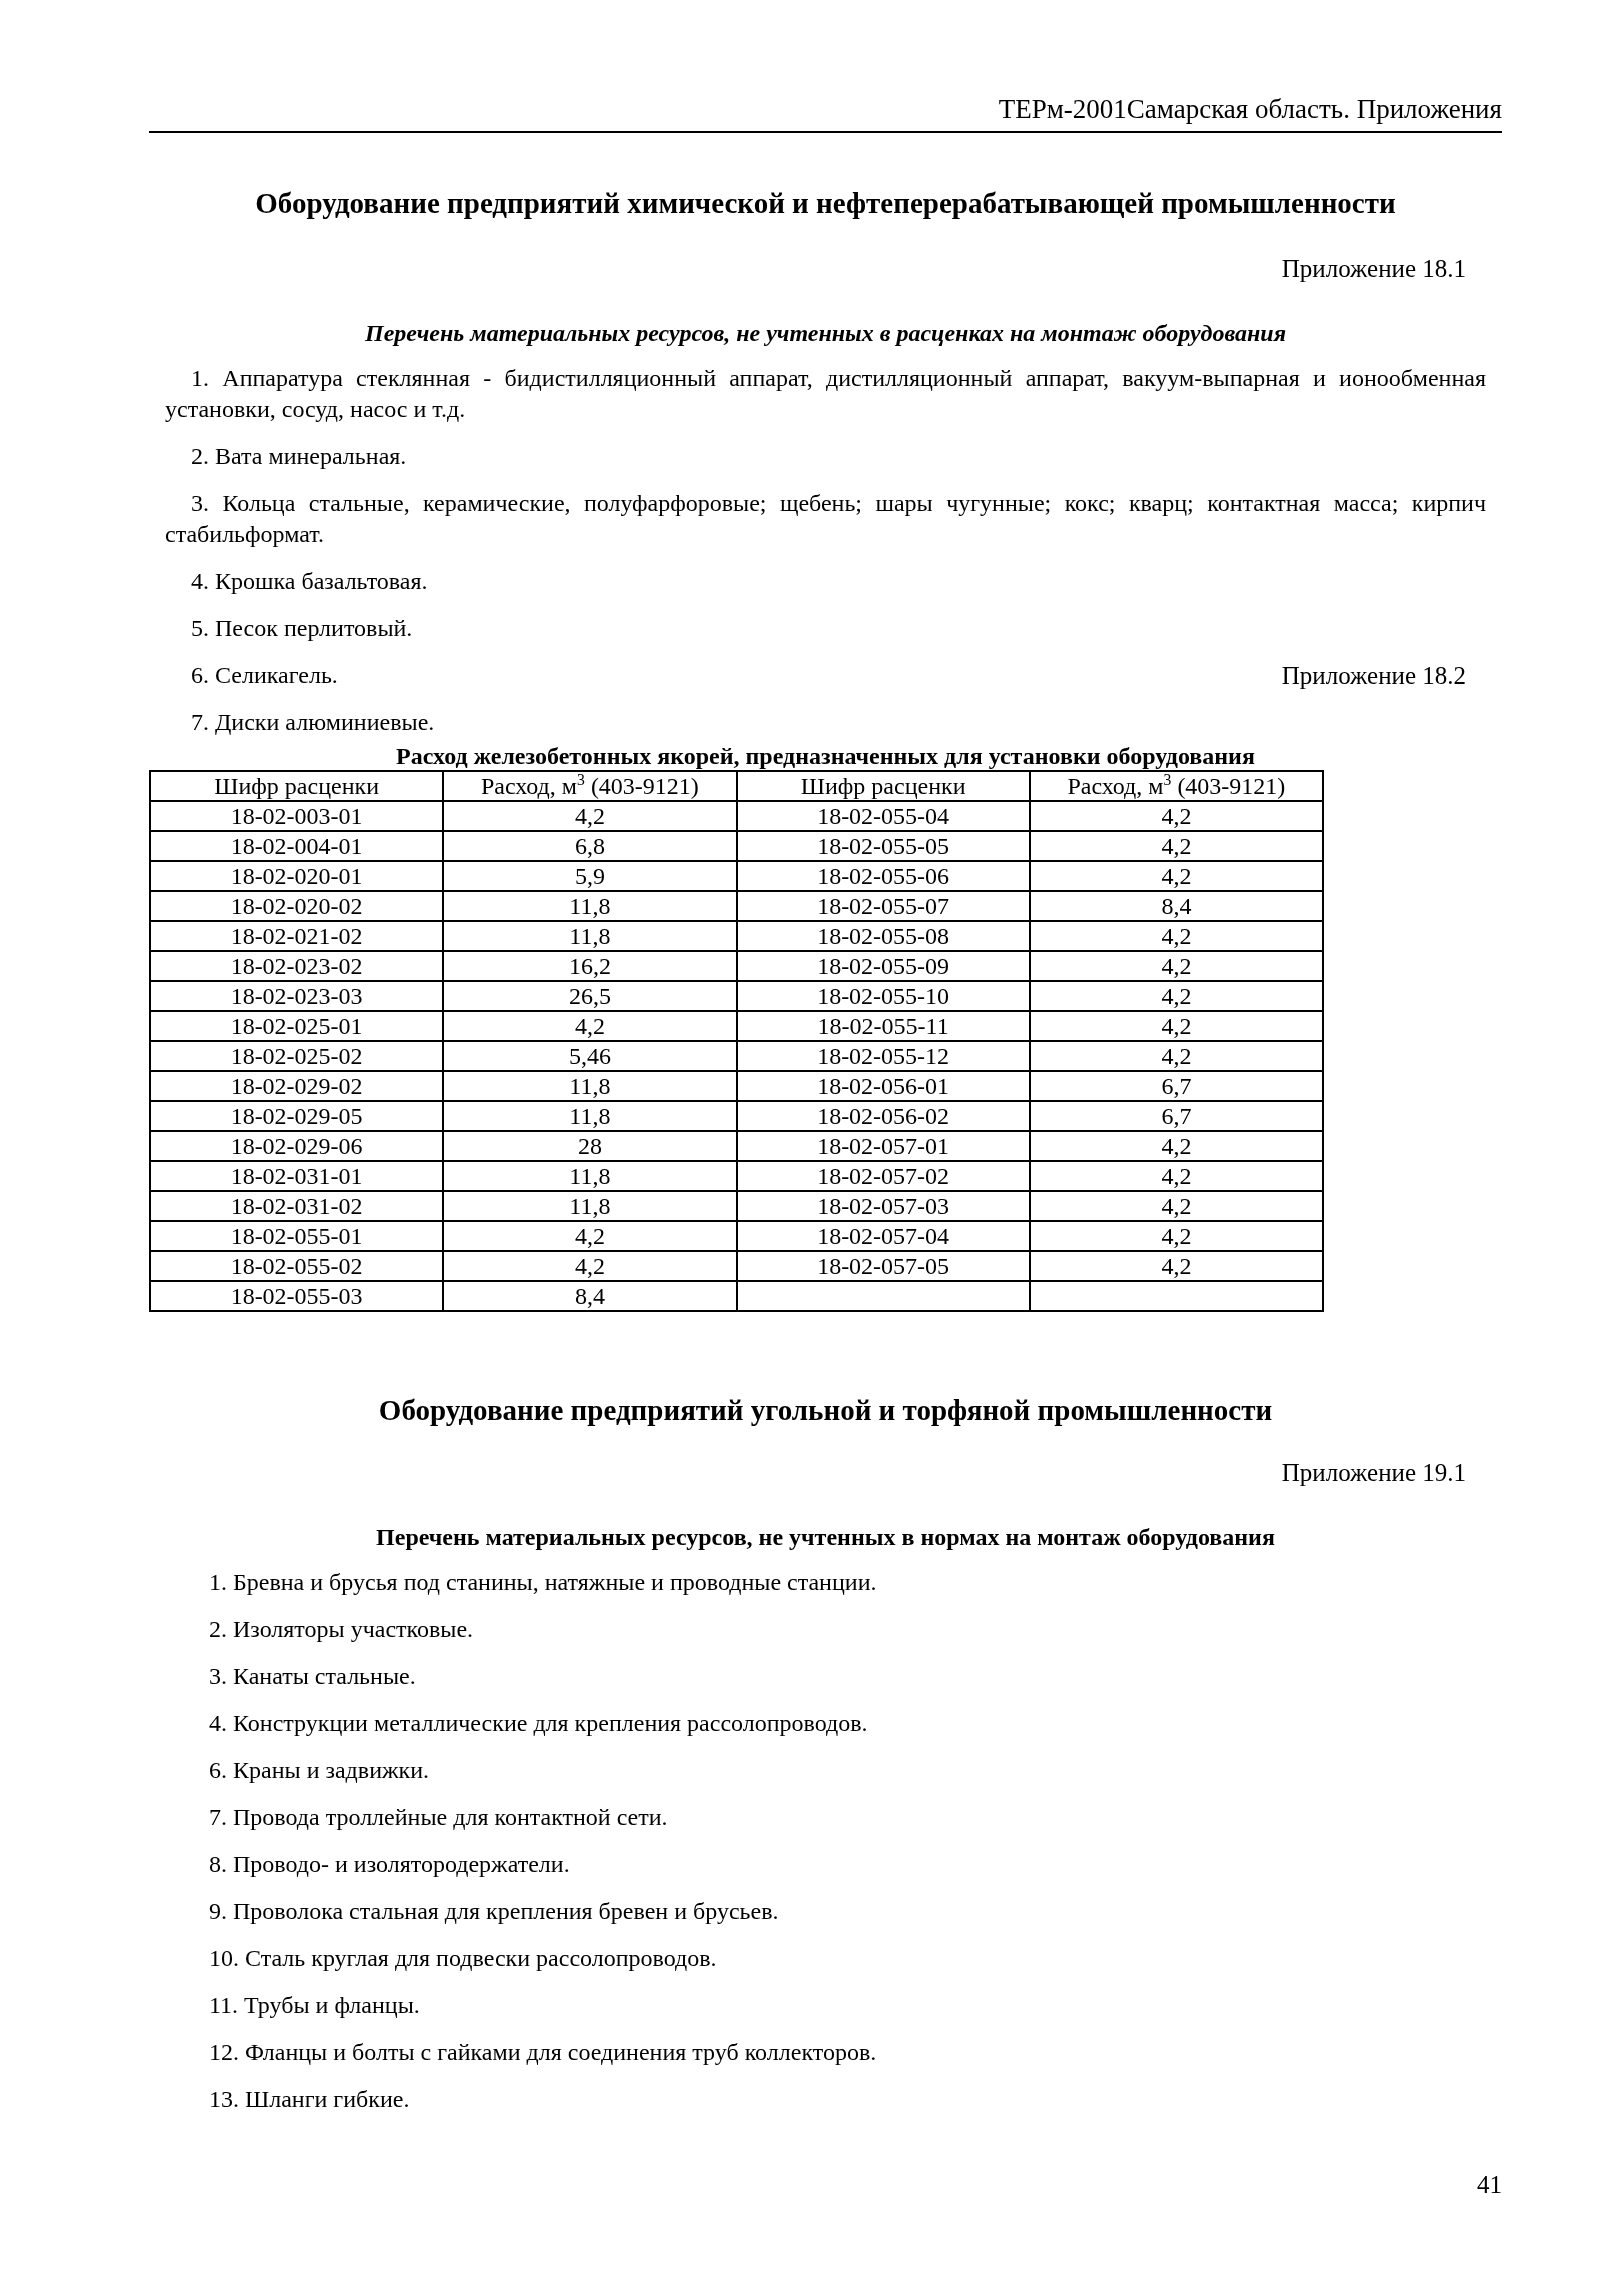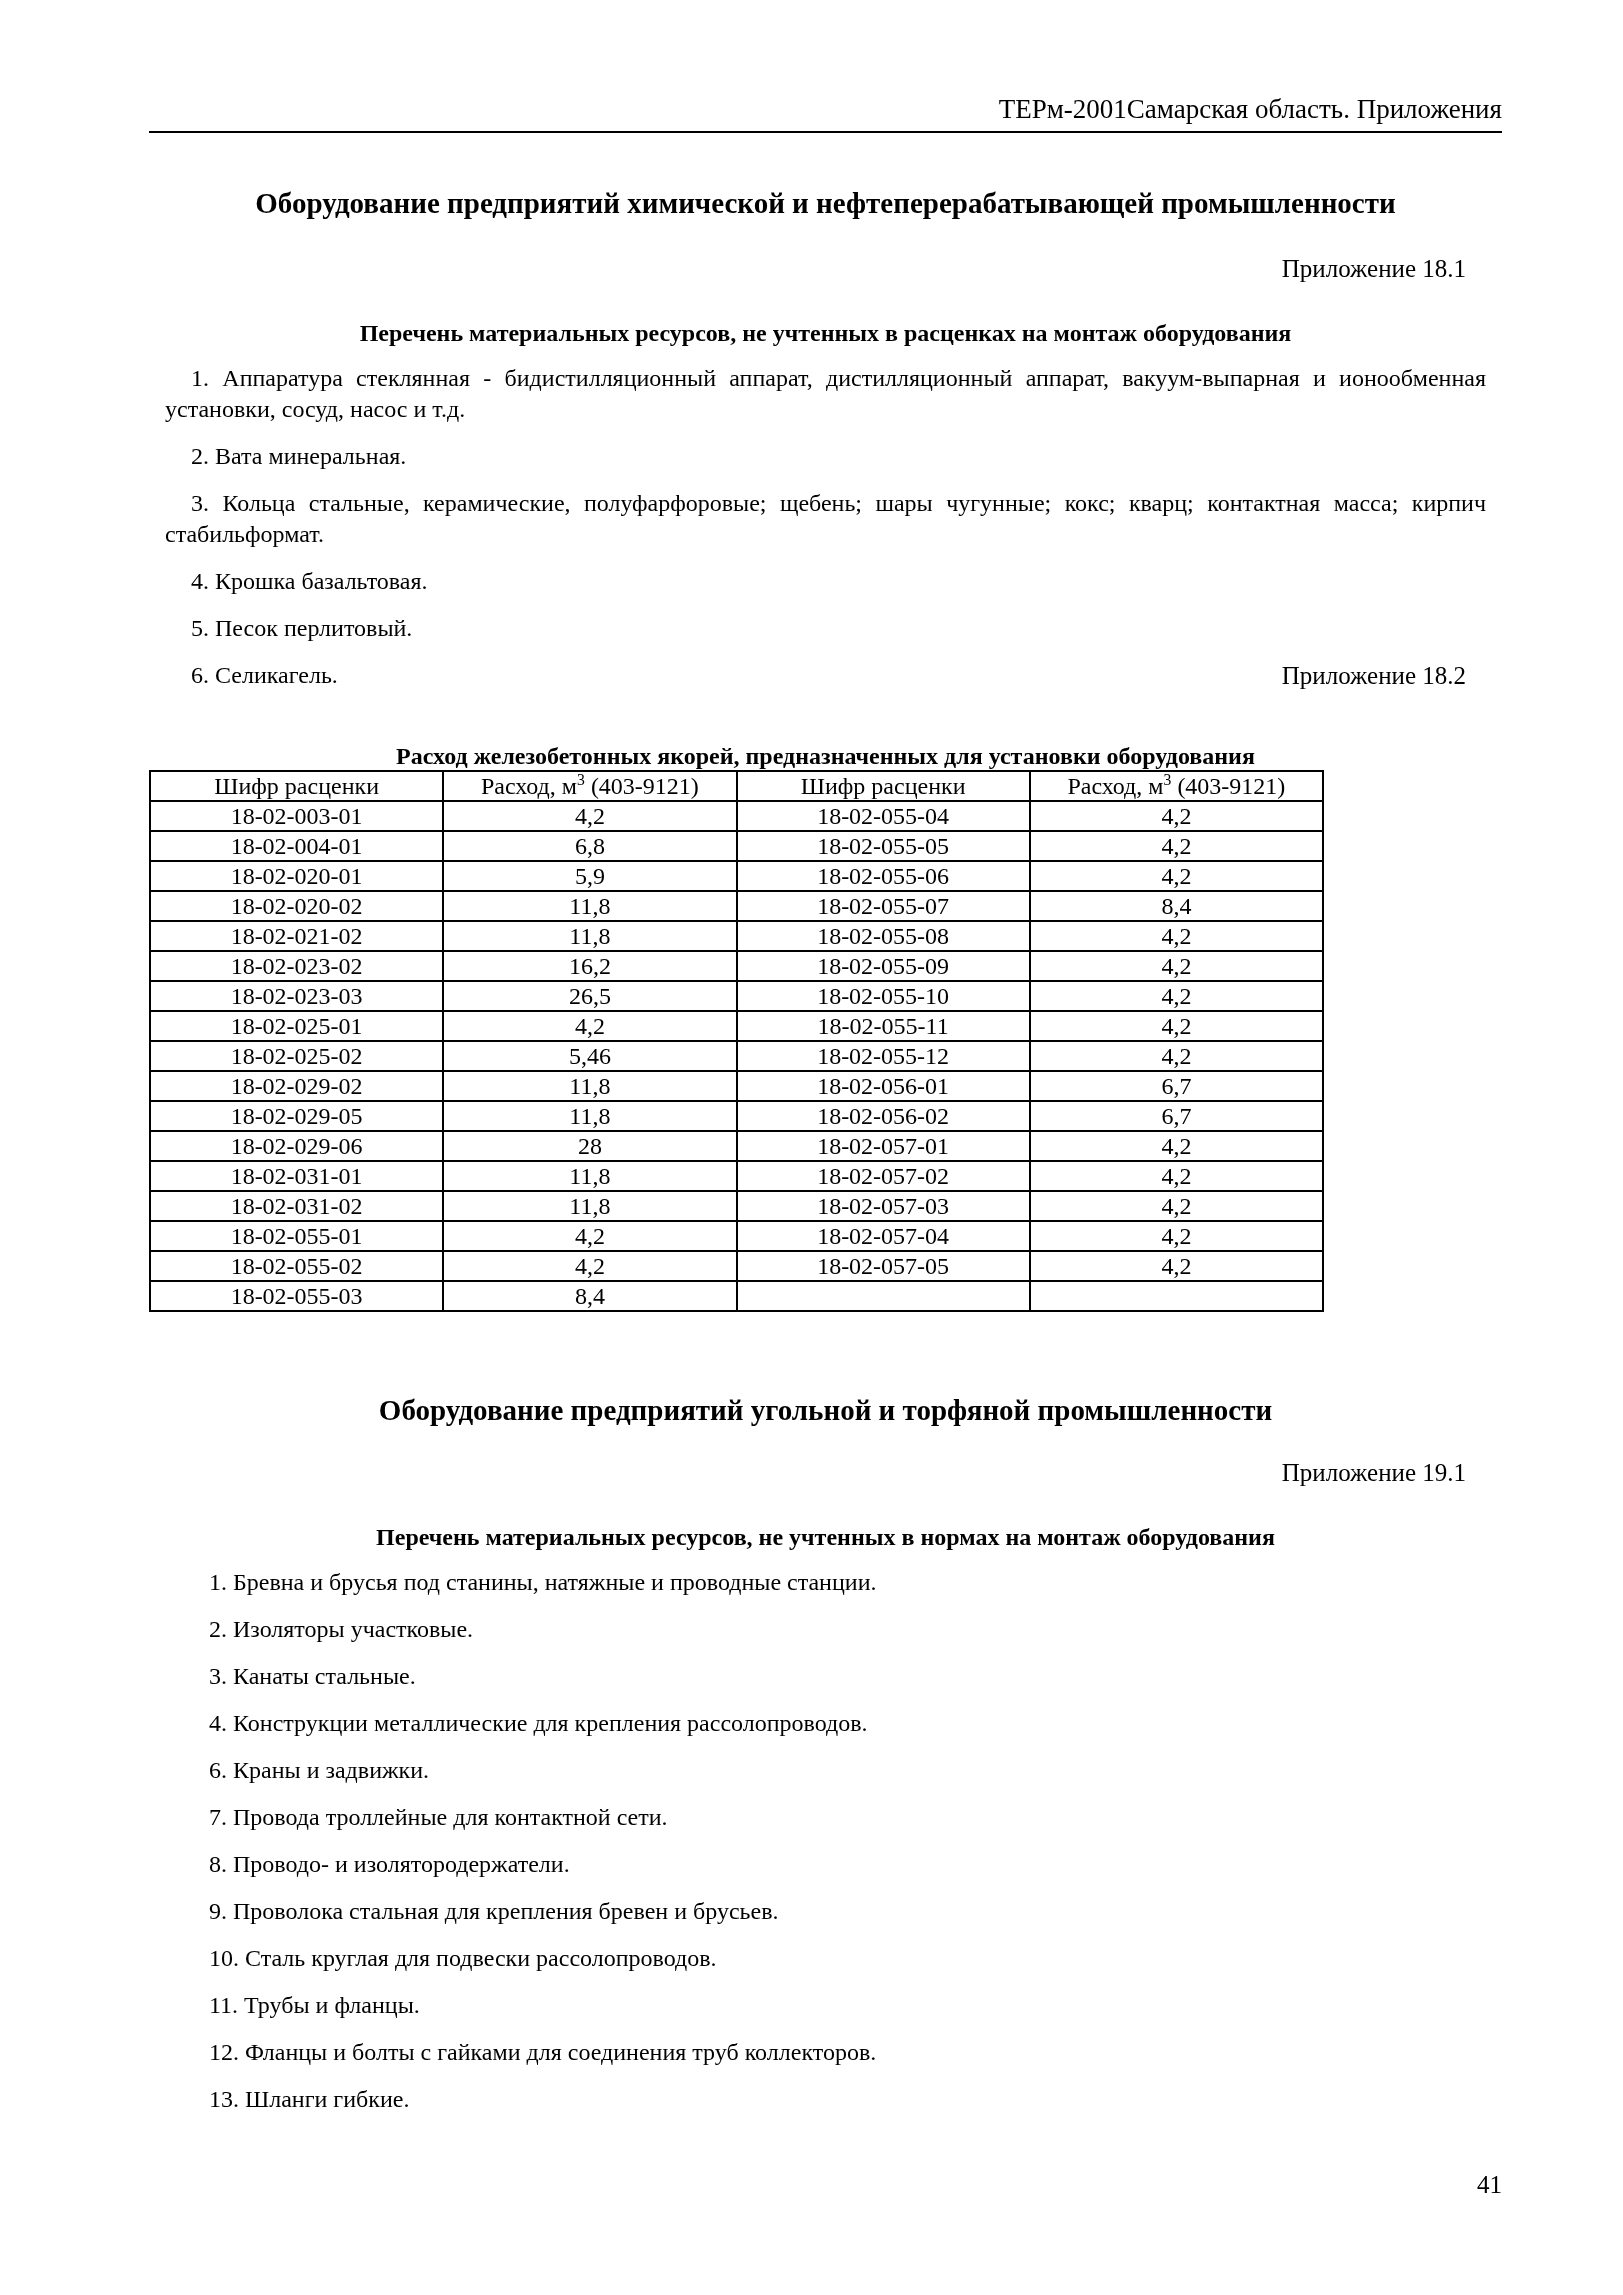--- a/index.html
+++ b/index.html
@@ -49,29 +49,30 @@
 
 <div class="page">
 
   <div class="header">ТЕРм-2001Самарская область. Приложения</div>
   <div class="header-rule"></div>
 
   <div class="section-title" style="top:185px;">Оборудование предприятий химической и нефтеперерабатывающей промышленности</div>
 
   <div class="appendix" style="top:253px;">Приложение 18.1</div>
 
-  <div class="list-title" style="top:318px;">Перечень материальных ресурсов, не учтенных в расценках на монтаж оборудования</div>
+  <div class="list-title" style="top:318px;font-style:italic;">Перечень материальных ресурсов, не учтенных в расценках на монтаж оборудования</div>
 
   <div class="list" style="top:347px;">
     <p>1. Аппаратура стеклянная - бидистилляционный аппарат, дистилляционный аппарат, вакуум-выпарная и ионообменная установки, сосуд, насос и т.д.</p>
     <p>2. Вата минеральная.</p>
     <p>3. Кольца стальные, керамические, полуфарфоровые; щебень; шары чугунные; кокс; кварц; контактная масса; кирпич стабильформат.</p>
     <p>4. Крошка базальтовая.</p>
     <p>5. Песок перлитовый.</p>
     <p>6. Селикагель.</p>
+    <p>7. Диски алюминиевые.</p>
   </div>
 
   <div class="appendix" style="top:660px;">Приложение 18.2</div>
 
   <div class="list-title" style="top:741px;">Расход железобетонных якорей, предназначенных для установки оборудования</div>
 
   <table class="anchors">
     <colgroup>
       <col style="width:25%">
         <col style="width:25%">

